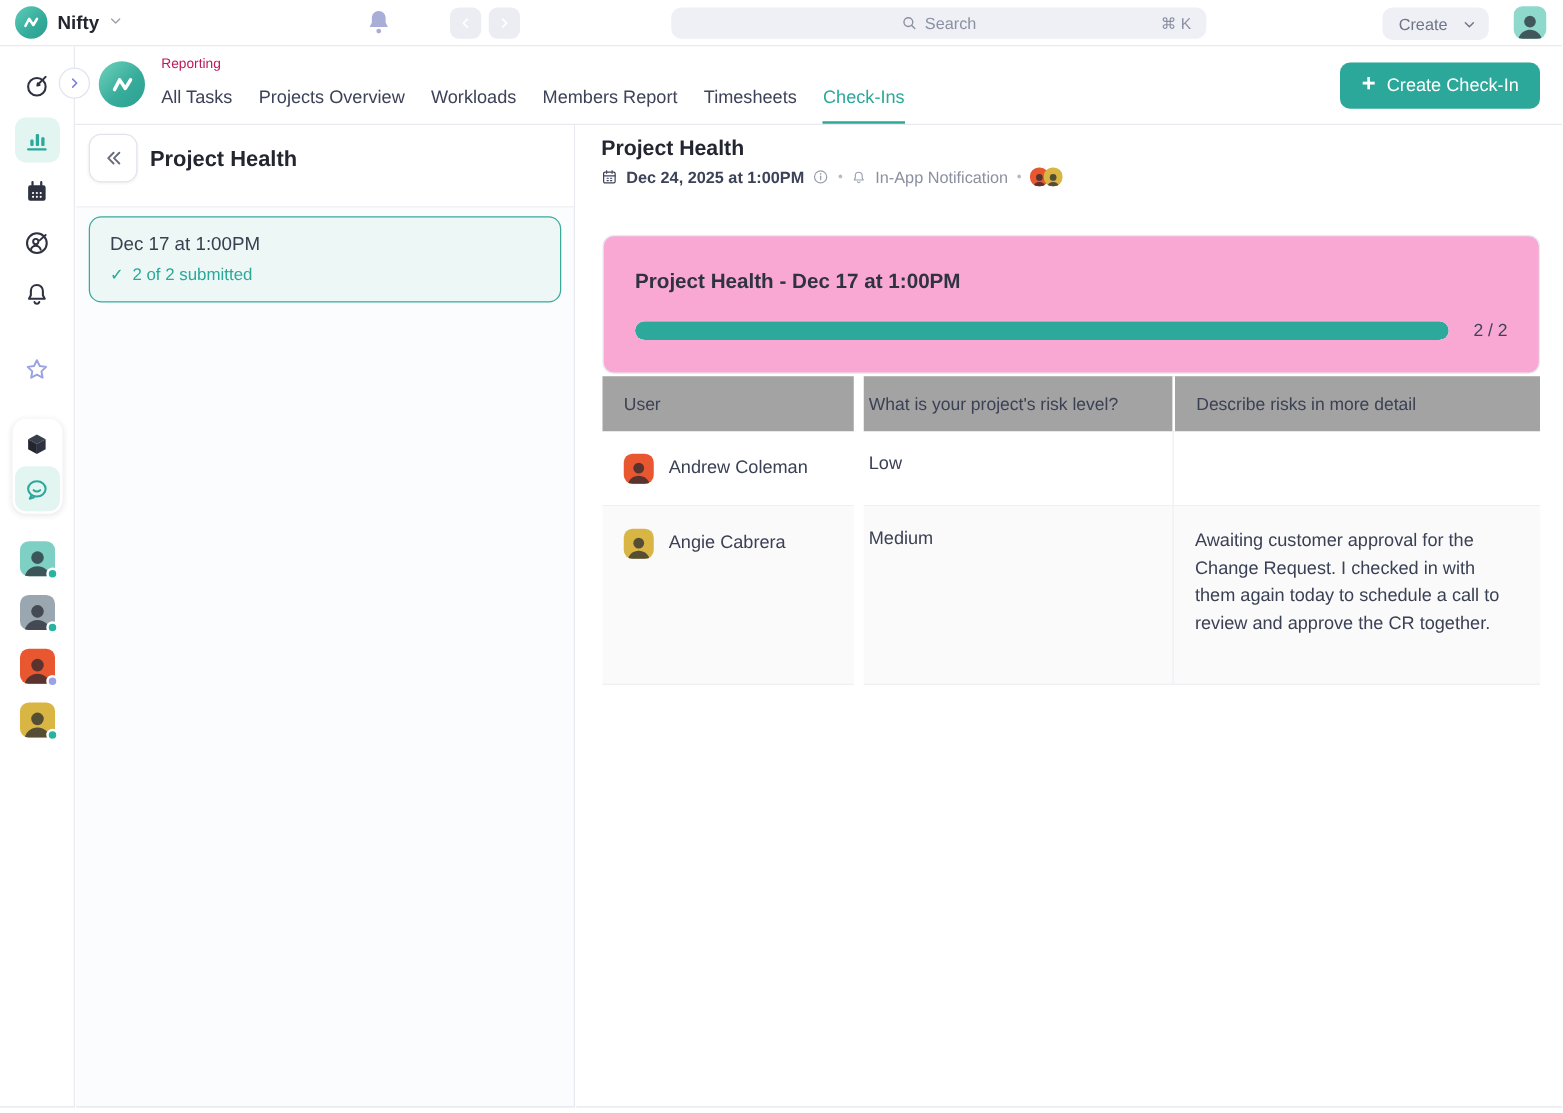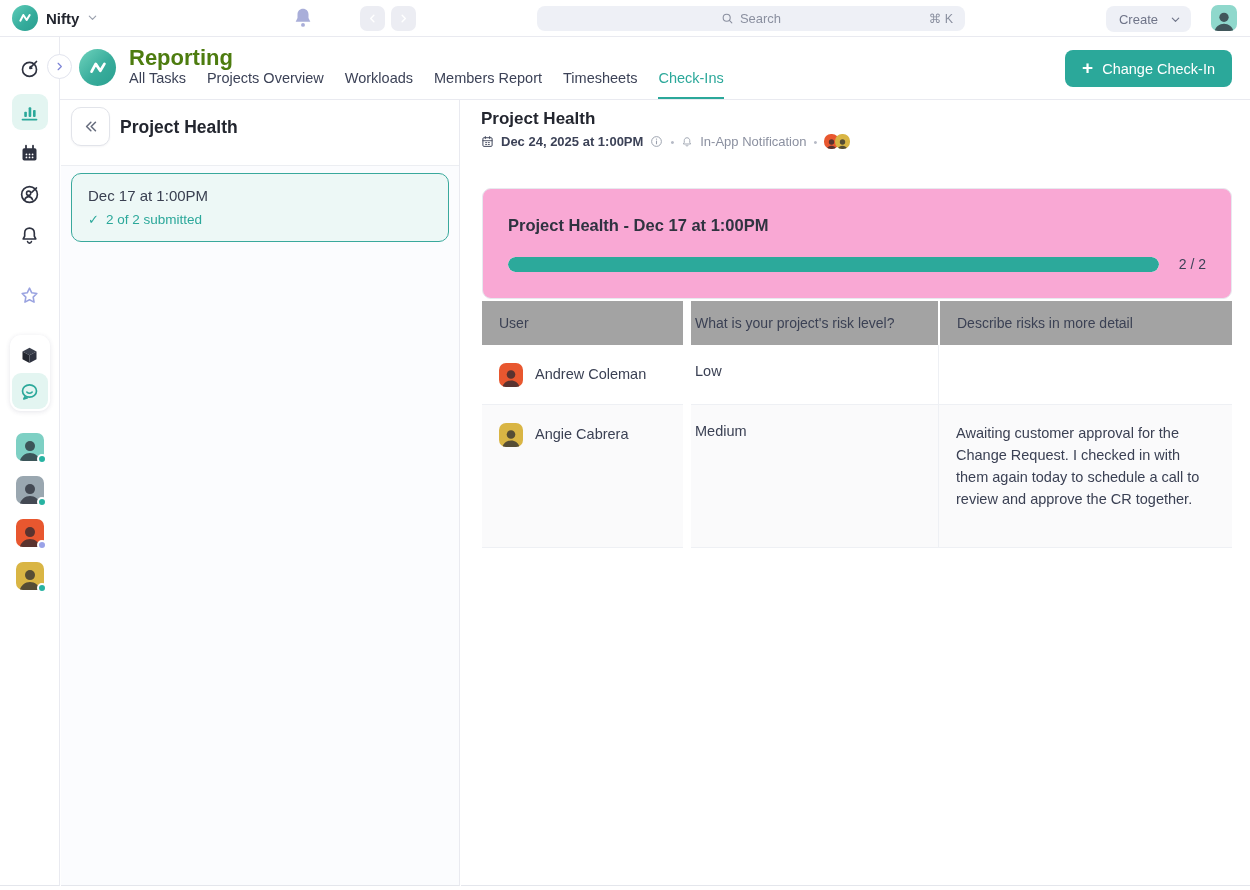--- a/index.html
+++ b/index.html
@@ -57,21 +57,21 @@
   
   .page-header { position:absolute; left:60px; top:37px; width:1190px; height:63px; background:#fff;
                  border-bottom:1px solid #e9eaf0; z-index:6; }
   .collapse-toggle { position:absolute; left:-13px; top:17px; width:25px; height:25px; border-radius:50%;
                      background:#fff; border:1px solid #e2e4ee; color:#7c84d6; display:flex; align-items:center;
                      justify-content:center; cursor:pointer; }
   .ws-logo { position:absolute; left:19px; top:12px; width:37px; height:37px; border-radius:50%;
              background:linear-gradient(135deg,#6fd3bd 0%,#39ad9c 55%,#2aa090 100%);
              display:flex; align-items:center; justify-content:center; }
   .ws-logo svg { width:22px; height:22px; }
-  .ph-title { position:absolute; left:69px; top:8px; font-size:22px; font-weight:bold; color:#4d7c0f; }
+  .ph-title { position:absolute; left:69px; top:8px; font-size:11px; font-weight:normal; color:#be185d; }
   .tabs { position:absolute; left:69px; bottom:0; display:flex; gap:21px; }
   .tab { border:none; background:none; font-family:inherit; font-size:14.5px; color:#3c4257; padding:0 0 11px 0;
          cursor:pointer; border-bottom:2px solid transparent; }
   .tab.active { color:#2ba89a; border-bottom-color:#2ba89a; }
   .btn-create-checkin { position:absolute; right:18px; top:13px; height:37px; padding:0 17px; border:none;
                         border-radius:8px; background:#2ba89a; color:#fff; font-family:inherit; font-size:14.5px;
                         display:flex; align-items:center; gap:9px; cursor:pointer; }
   .btn-create-checkin .plus { font-size:19px; font-weight:bold; line-height:1; margin-top:-2px; }
 
   
@@ -307,21 +307,21 @@
     <div class="tabs" id="tabs">
         <button class="tab">All Tasks</button>
         <button class="tab">Projects Overview</button>
         <button class="tab">Workloads</button>
         <button class="tab">Members Report</button>
         <button class="tab">Timesheets</button>
         <button class="tab active">Check-Ins</button>
       </div>
     <button class="btn-create-checkin">
       <span class="plus">+</span>
-      <span>Change Check-In</span>
+      <span>Create Check-In</span>
     </button>
   </div>
 
   <div class="left-panel">
     <div class="lp-head">
       <button class="back-btn">
         <svg width="17" height="17" viewBox="0 0 24 24" fill="none">
             <path d="M12.5 6l-6 6 6 6" stroke="#676d7e" stroke-width="2.2" stroke-linecap="round" stroke-linejoin="round"></path>
             <path d="M19 6l-6 6 6 6" stroke="#676d7e" stroke-width="2.2" stroke-linecap="round" stroke-linejoin="round"></path>
           </svg>

